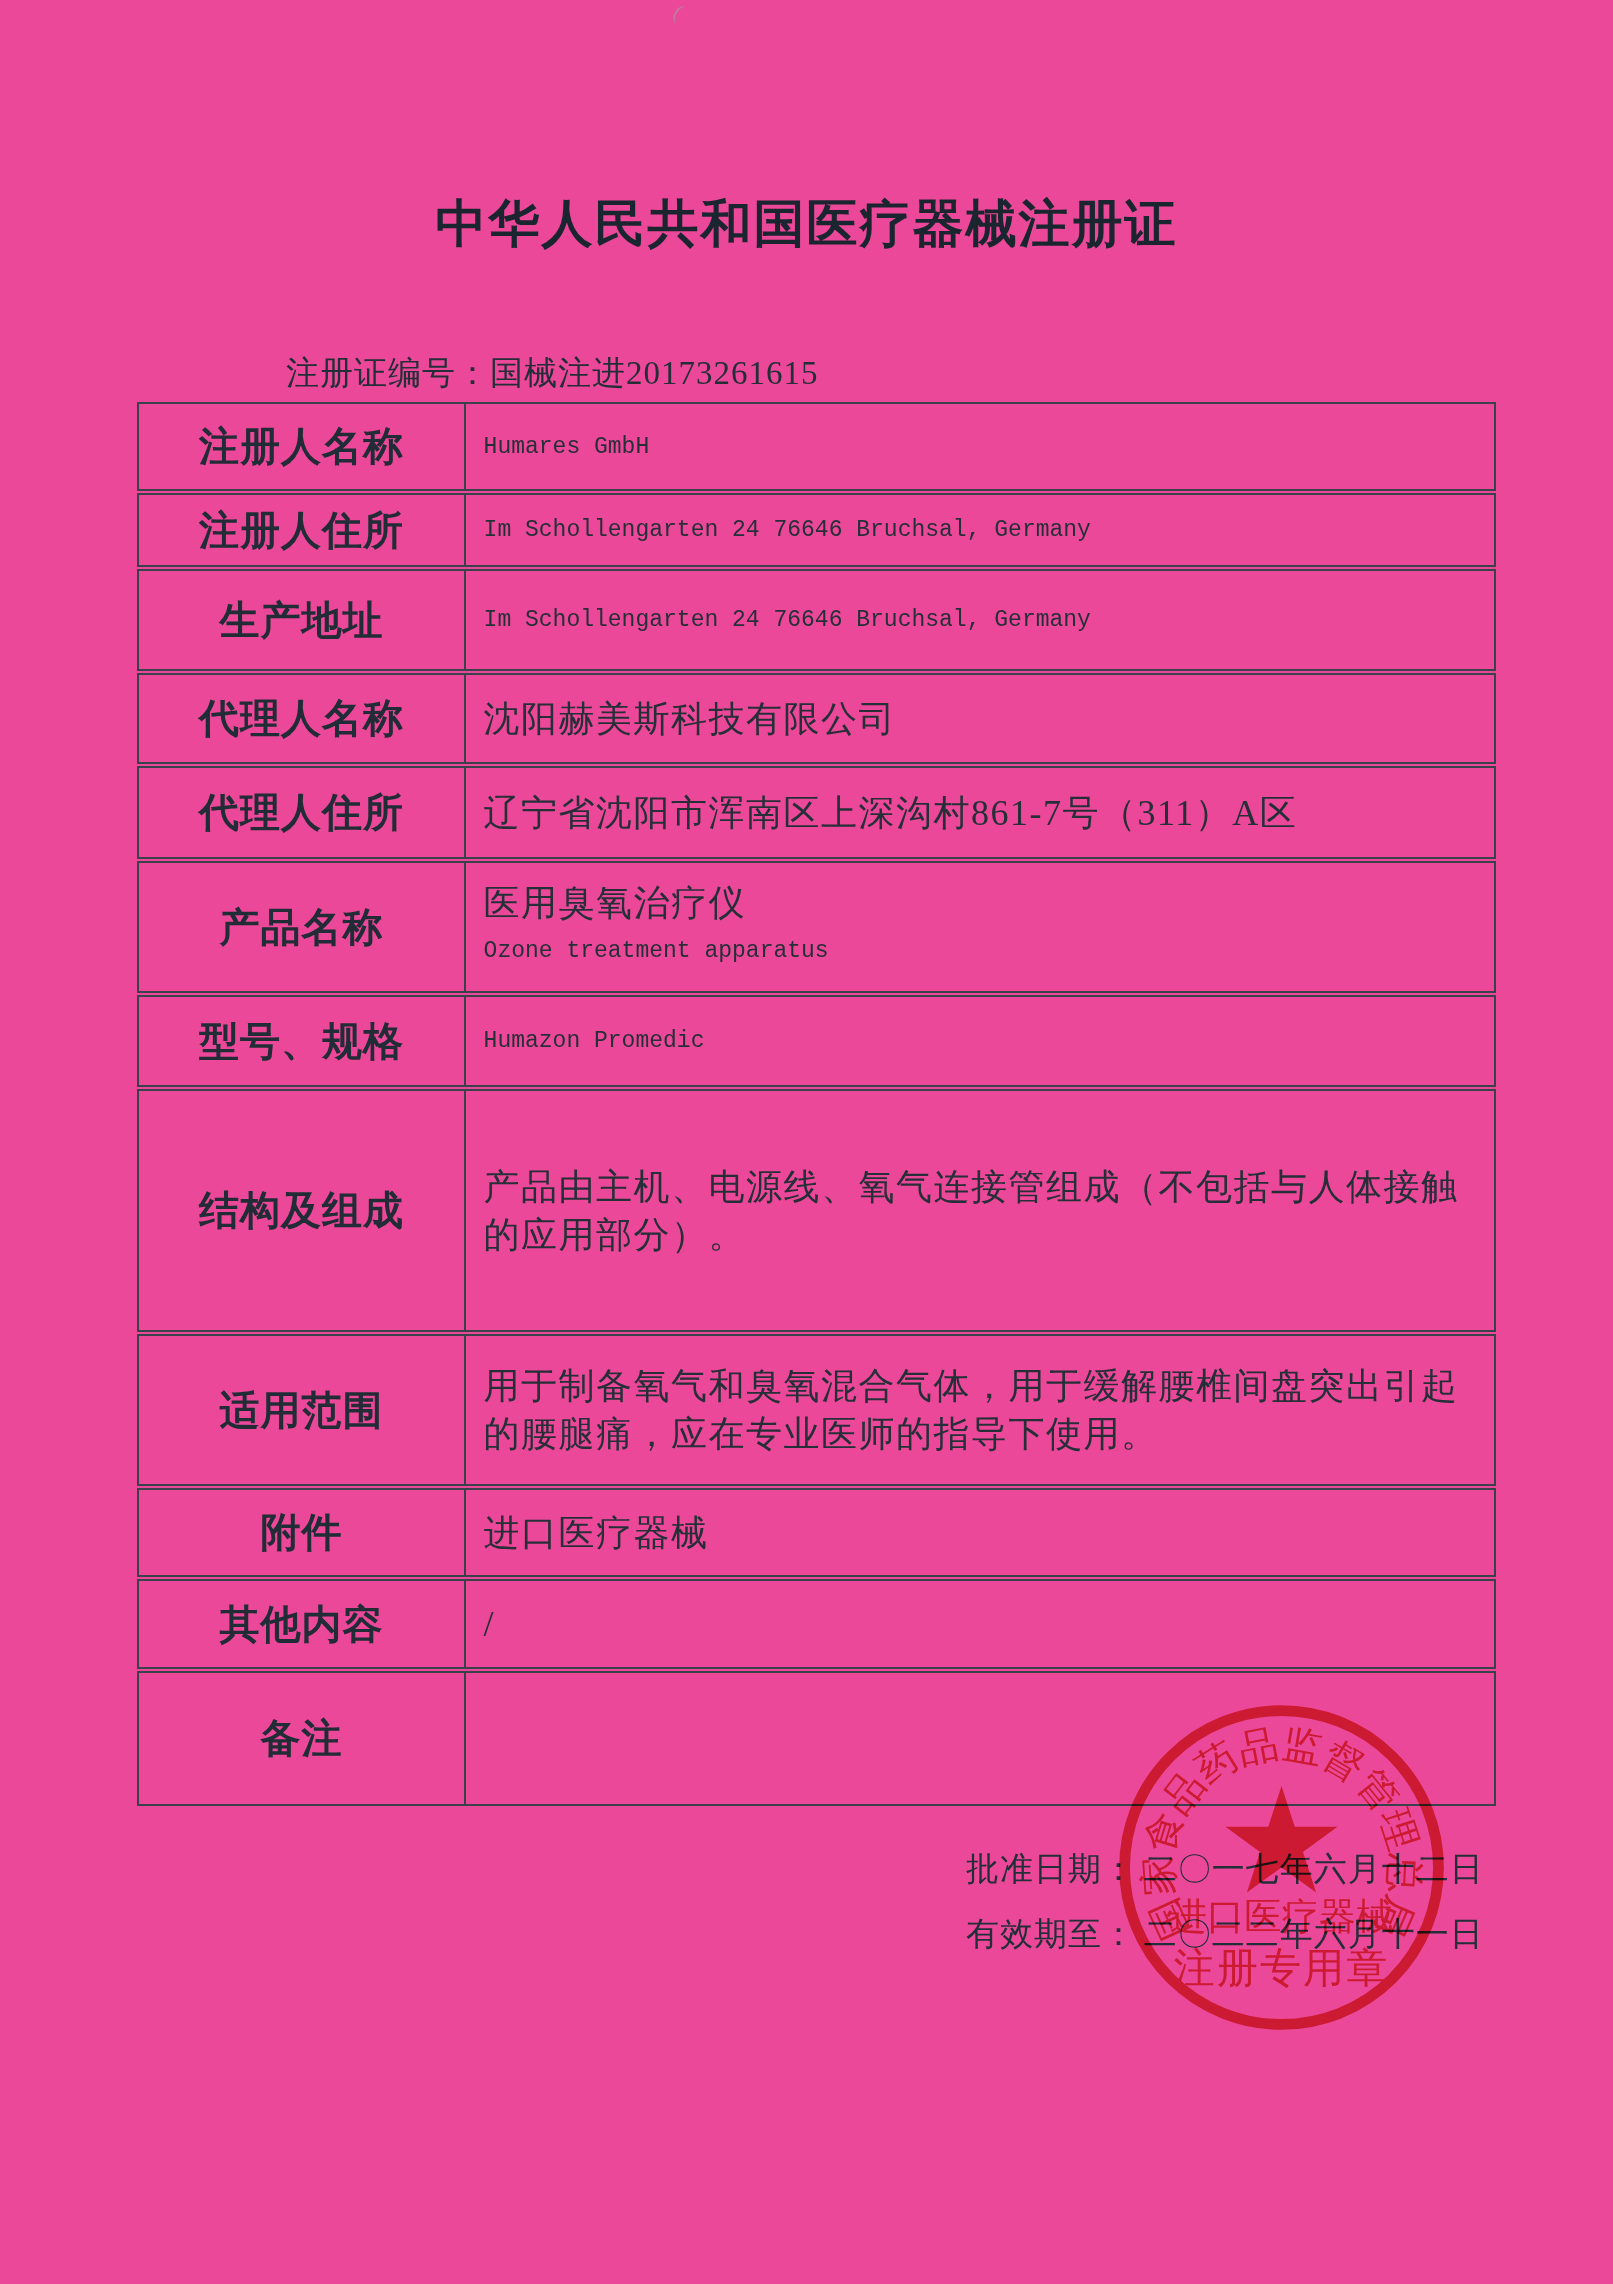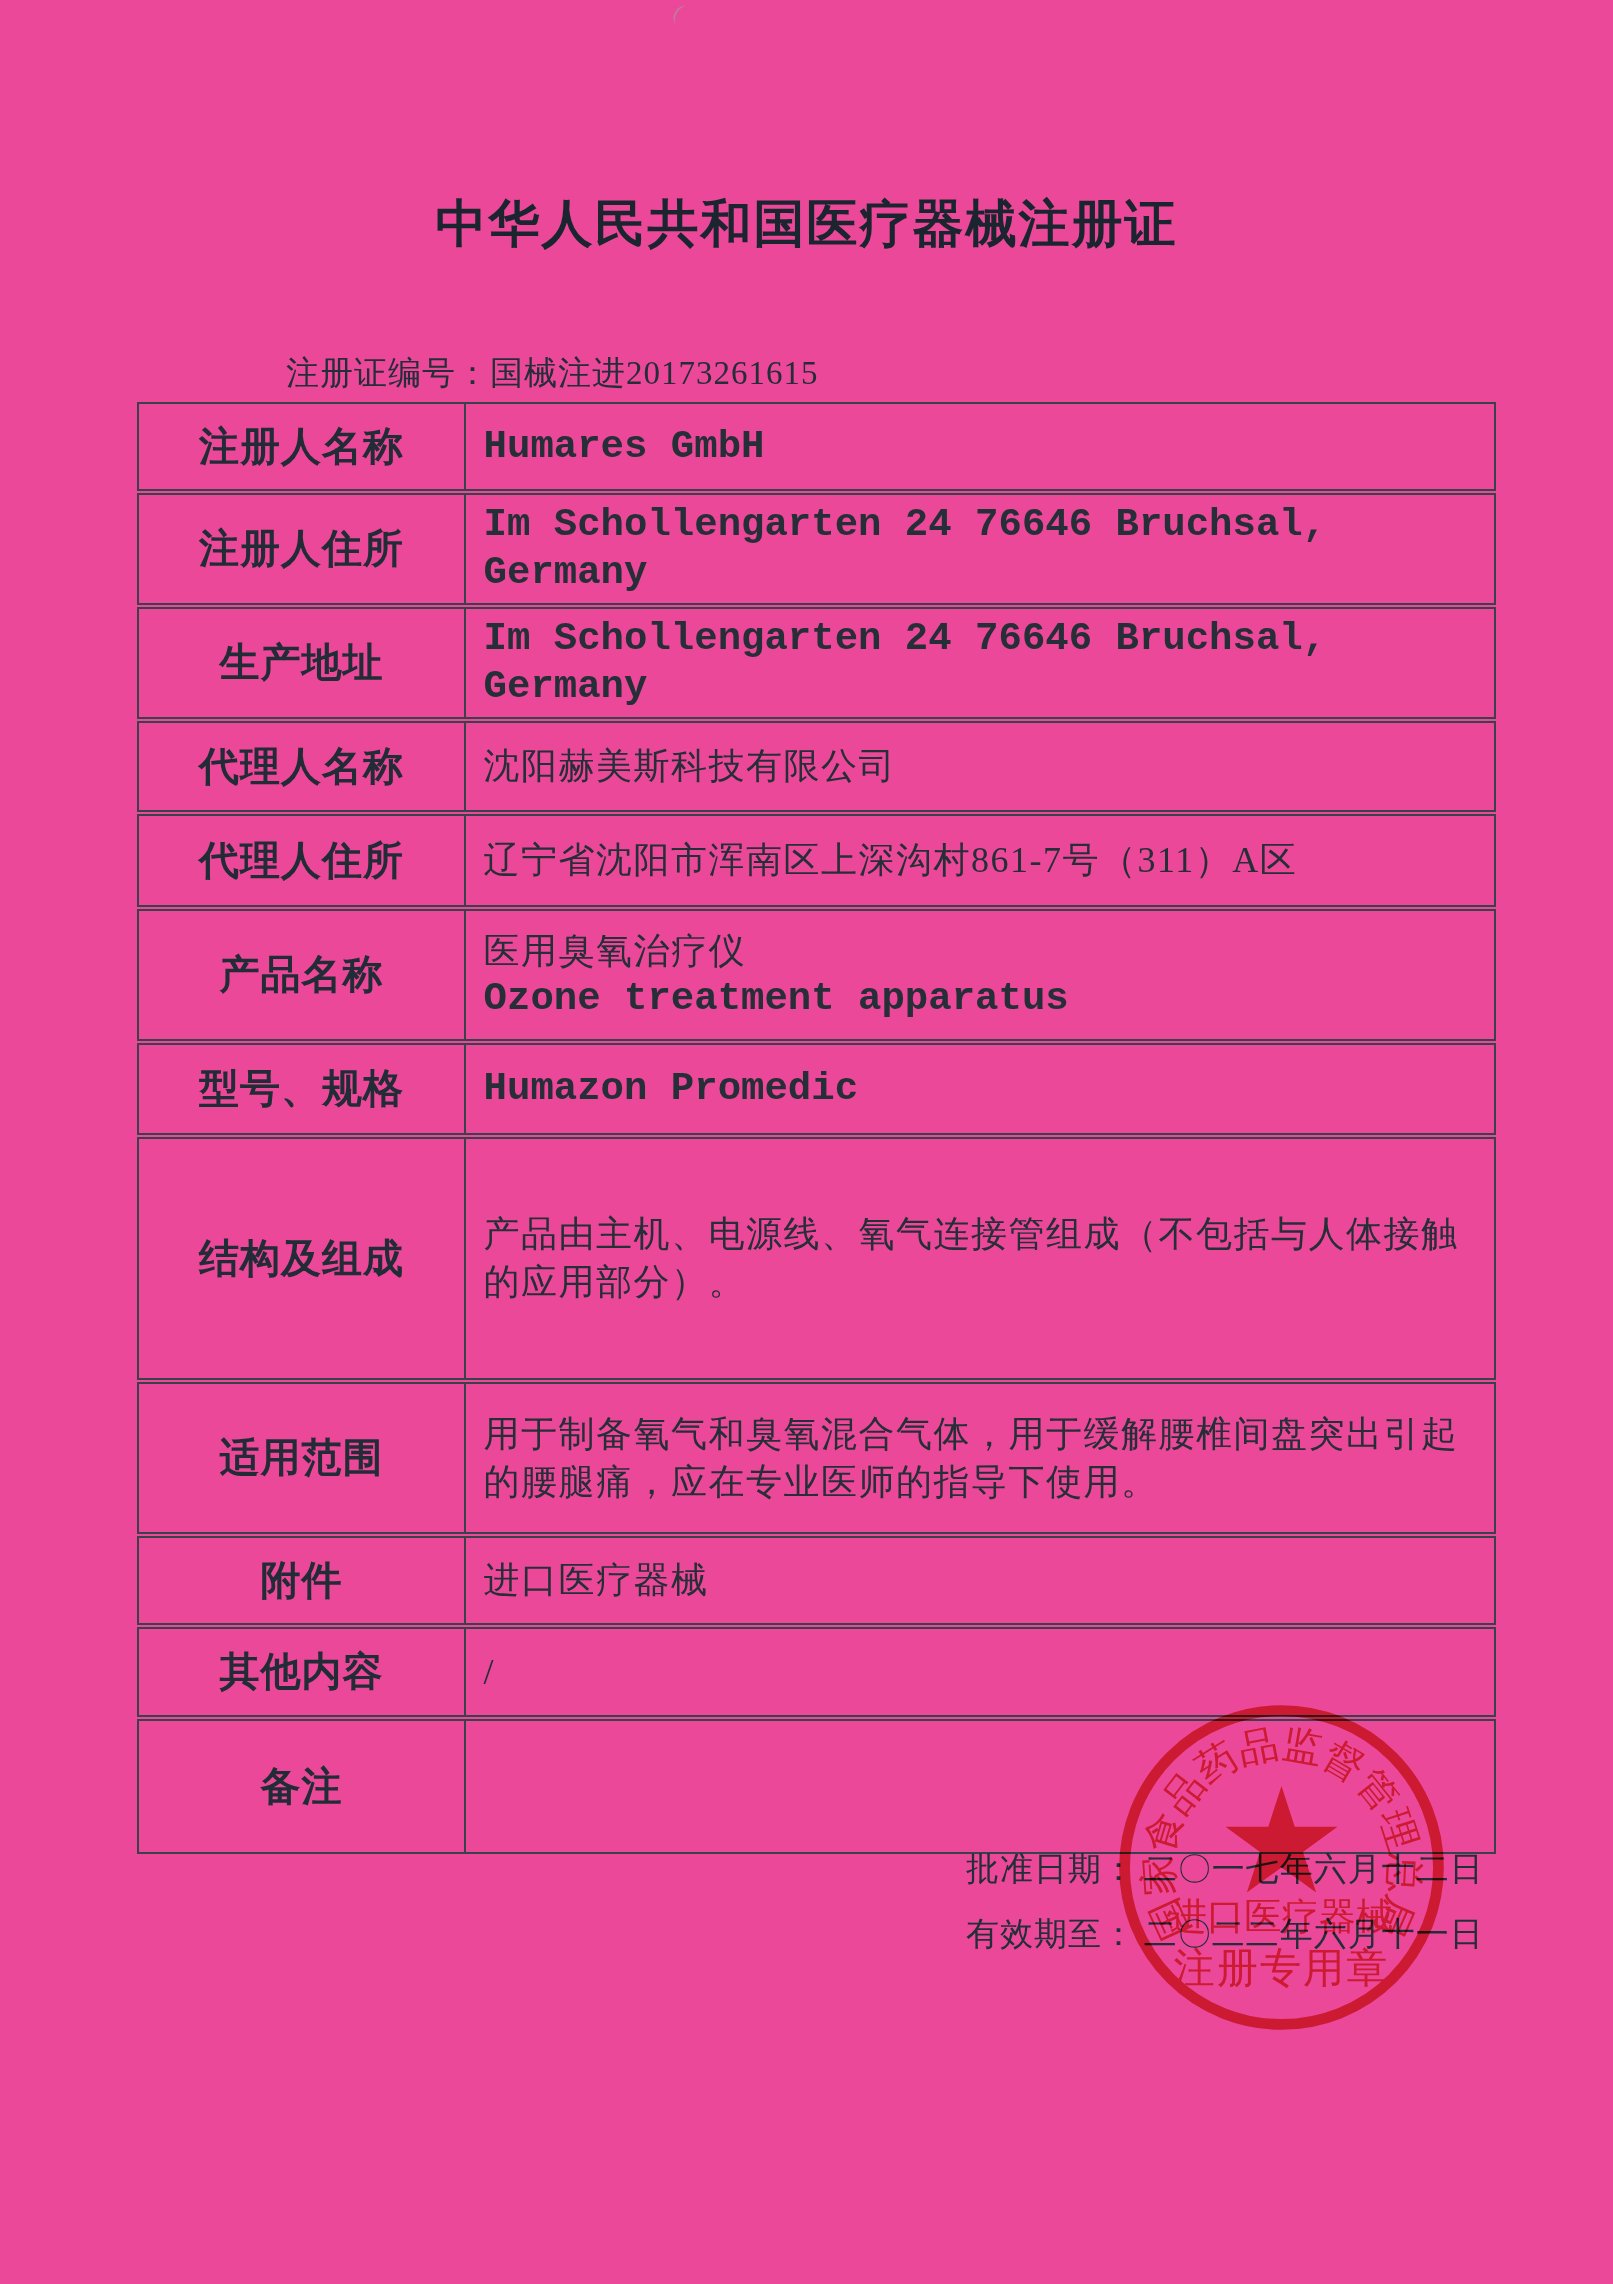--- a/index.html
+++ b/index.html
@@ -54,21 +54,21 @@
     border-radius:11px;
   }
   td.val{
     padding:5.9px 21.6px 5.9px 17.6px;
     font-family:"Liberation Serif", serif;
     font-size:36px;line-height:48px;letter-spacing:1.5px;
     color:#262f38;
   }
   td.val.latin, .l.latin{
     font-family:"Liberation Mono", "DejaVu Sans Mono", monospace;
-    font-size:39px;letter-spacing:0;font-weight:bold;
+    font-size:23px;letter-spacing:0;
   }
   .l{display:block;}
   .footer-left{
     position:absolute;left:149px;top:1875px;
     font-size:33px;letter-spacing:1px;
   }
   .date-line{
     position:absolute;left:966px;
     font-size:33px;letter-spacing:1px;white-space:nowrap;
   }
@@ -97,21 +97,21 @@
   <div class="title">中华人民共和国医疗器械注册证</div>
 
   <div class="regline"><span>注册证编号：</span><span>国械注进20173261615</span></div>
 
   <table class="cert-table">
     <tbody>
       <tr style="height:89px">
         <td class="lbl">注册人名称</td>
         <td class="val latin">Humares GmbH</td>
       </tr>
-      <tr style="height:92px">
+      <tr style="height:76px">
         <td class="lbl">注册人住所</td>
         <td class="val latin">Im Schollengarten 24 76646 Bruchsal, Germany</td>
       </tr>
       <tr style="height:104px">
         <td class="lbl">生产地址</td>
         <td class="val latin">Im Schollengarten 24 76646 Bruchsal, Germany</td>
       </tr>
       <tr style="height:93px">
         <td class="lbl">代理人名称</td>
         <td class="val">沈阳赫美斯科技有限公司</td>

